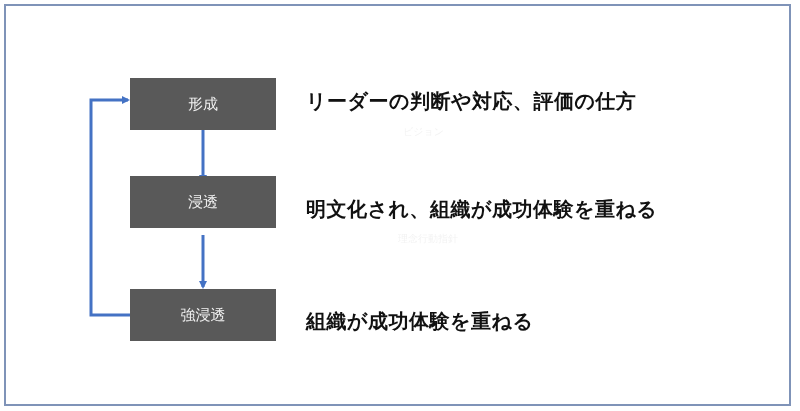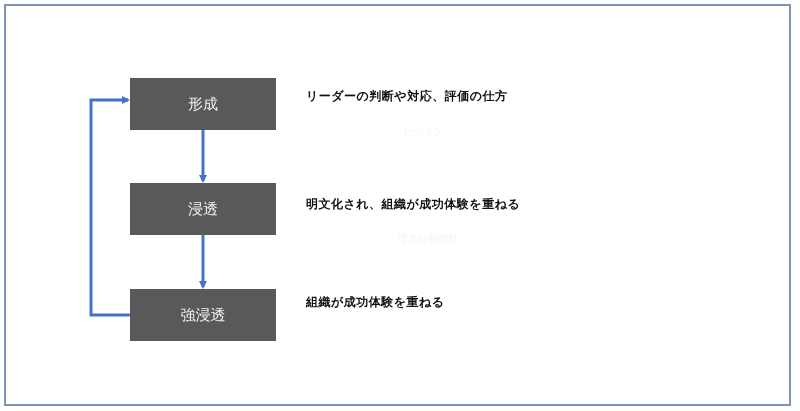--- a/index.html
+++ b/index.html
@@ -1,19 +1,19 @@
 <!DOCTYPE html>
 <html><head>
 <meta charset="utf-8">
 <style>
   html, body { margin:0; padding:0; background:#ffffff; }
   body { width:800px; height:411px; position:relative; overflow:hidden; font-family:"DejaVu Sans", sans-serif; }
   .frame { position:absolute; left:4px; top:4px; width:783px; height:398px; border:2px solid #7f93b8; box-sizing:content-box; }
   .box { position:absolute; left:130px; width:146px; height:52px; background:#595959; color:#f2f2f2; display:flex; align-items:center; justify-content:center; font-size:15px; }
-  .desc { position:absolute; left:306px; font-size:12px; font-weight:bold; color:#111; white-space:nowrap; letter-spacing:0.5px; }
+  .desc { position:absolute; left:306px; font-size:20px; font-weight:bold; color:#111; white-space:nowrap; letter-spacing:0.5px; }
   .ghost { position:absolute; font-size:10px; color:#f3f3f3; }
   svg.arrows { position:absolute; left:0; top:0; }
 </style>
 </head>
 <body>
 
 <div class="frame"></div>
 
 <svg class="arrows" width="800" height="411">
   <defs>
@@ -22,25 +22,25 @@
     </marker>
   </defs>
   <line x1="203" y1="127" x2="203" y2="181" stroke="#4472C4" stroke-width="3" marker-end="url(#ah)"></line>
   <line x1="203" y1="235" x2="203" y2="287" stroke="#4472C4" stroke-width="3" marker-end="url(#ah)"></line>
   <polyline points="130,315 91,315 91,100 128,100" fill="none" stroke="#4472C4" stroke-width="3" marker-end="url(#ah)"></polyline>
 </svg>
 
 <div class="box" style="top:78px;">
   <span>形成</span>
 </div>
-<div class="box" style="top:183px;">
+<div class="box" style="top:176px;">
   <span>浸透</span>
 </div>
 <div class="box" style="top:289px;font-family:Liberation Serif, serif;">
   <span>強浸透</span>
 </div>
 
 <div class="desc" style="top:88px;">リーダーの判断や対応、評価の仕方</div>
 <div class="desc" style="top:196px;">明文化され、組織が成功体験を重ねる</div>
-<div class="desc" style="top:294px;">組織が成功体験を重ねる</div>
+<div class="desc" style="top:308px;">組織が成功体験を重ねる</div>
 
 <div class="ghost" style="left:403px; top:125px;">ビジョン</div>
 <div class="ghost" style="left:398px; top:232px;">理念行動指針</div>
 
 </body></html>

